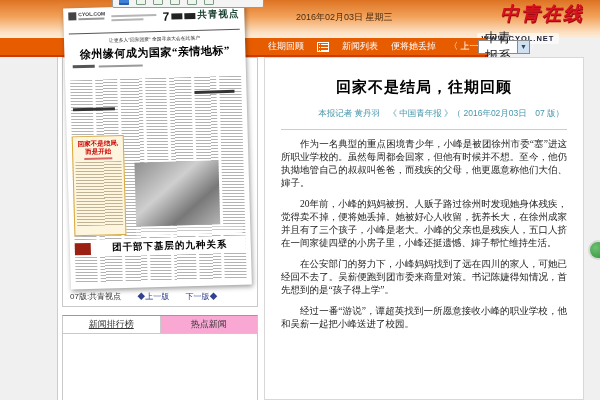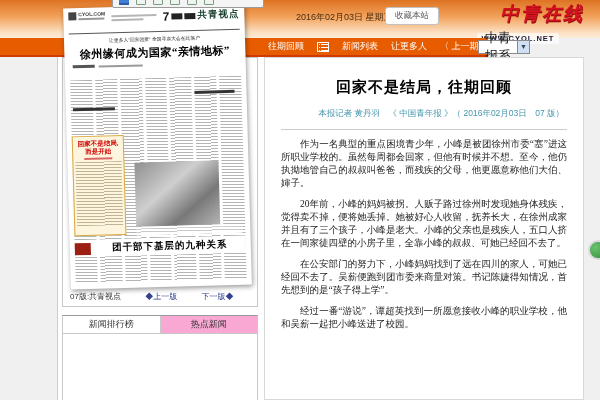--- a/index.html
+++ b/index.html
@@ -50,21 +50,21 @@
 
   
   .wrap { position:absolute; left:57px; top:57px; width:527px; height:343px;
           background:#fff; border-left:1px solid #ccc; border-right:1px solid #ccc; }
 
   
   .np-box { position:absolute; left:62px; top:57px; width:196px; height:250px;
             border:1px solid #c9c9c9; background:#fff; z-index:1; }
   .np-footer { position:absolute; left:70px; top:291px; font-size:8px; color:#333;
                z-index:3; white-space:nowrap; }
-  .np-footer .lnk { color:#33418f; cursor:pointer; margin-left:22px; }
+  .np-footer .lnk { color:#33418f; cursor:pointer; margin-left:14px; }
 
   .paper { position:absolute; left:67px; top:6px; width:181px; height:281px; z-index:2;
            background:#fff; box-shadow:1px 2px 5px rgba(0,0,0,.4);
            transform:rotate(-1.6deg); cursor:pointer; }
   .p-mast { display:flex; align-items:flex-start; padding:4px 5px 0; height:24px; }
   .p-logo-sq { width:8px; height:8px; background:#444; margin-right:2px; }
   .p-logo-txt { font-size:5px; font-weight:bold; color:#333; line-height:5px; }
   .p-mast-mid { flex:1; padding:2px 6px; }
   .p-mast-mid div { height:2px; background:#b5b5b5; margin:2px 0; }
   .p-mast-right { display:flex; align-items:center; gap:2px; }
@@ -99,21 +99,21 @@
   .hd2 { position:absolute; left:0; top:160px; width:171px; height:17px; background:#fff;
          display:flex; align-items:center; cursor:pointer; }
   .hd2-emblem { width:16px; height:12px; background:#9c1f14; margin-right:3px; }
   .hd2-title { flex:1; text-align:center; font-family:"Liberation Serif", serif;
                font-weight:bold; font-size:9.5px; color:#000; letter-spacing:1px; white-space:nowrap; }
 
   
   .tabs-box { position:absolute; left:62px; top:315px; width:196px; z-index:1; }
   .tabs-row { display:flex; height:19px; border:1px solid #c9c9c9; border-top:1px solid #9a9a9a; }
   .tab { flex:1; text-align:center; line-height:17px; font-size:9px; color:#333; cursor:pointer; }
-  .tab.active { background:#fff; }
+  .tab.active { background:#fff;text-decoration:underline; }
   .tab.inactive { background:#f9a8d4; border-left:1px solid #c9c9c9; }
   .tabs-content { height:90px; background:#fff; border:1px solid #c9c9c9; border-top:none; }
 
   
   .article { position:absolute; left:264px; top:57px; width:320px; height:343px; z-index:1;
              background:#fff; border:1px solid #d8d8d8; padding:0 16px; }
   .a-title { margin-top:20px; text-align:center; font-family:"Liberation Serif", serif;
              font-weight:bold; font-size:15px; color:#000; letter-spacing:1px; }
   .a-byline { margin-top:11px; text-align:right; font-size:8.5px; color:#4596ac; }
   .a-byline span { margin:0 3px; }
@@ -124,33 +124,32 @@
   
   .green-btn { position:absolute; left:588px; top:240px; width:20px; height:20px; z-index:5;
                border-radius:50%; border:2px solid #d9d9d9; cursor:pointer;
                background:radial-gradient(circle at 35% 35%, #6cc26f, #2f8f3a); }
 </style>
 </head>
 <body>
 
 <div class="banner">
   <span class="date-text">2016年02月03日 星期三</span>
-  <span class="fav-btn">收藏本站</span>
   <div class="logo">
     <div class="logo-title">中青在线</div>
     <div class="logo-url">WWW.CYOL.NET</div>
   </div>
 </div>
 
 <div class="navbar">
   <div class="nav-items">
     <span class="nav-link">往期回顾</span>
     <span class="list-icon"></span>
     <span class="nav-link">新闻列表</span>
-    <span class="nav-link">让更多人</span>
+    <span class="nav-link">便将她丢掉</span>
     <span class="nav-link">〈 上一期</span>
     <span class="nav-link">下一期 〉</span>
   </div>
   <div class="edition-select">
     <span class="val">中青报系</span>
     <span class="arrow">▼</span>
   </div>
 </div>
 
 <div class="wrap"></div>
@@ -225,21 +224,21 @@
 <div class="article">
   <div class="a-title">回家不是结局，往期回顾</div>
   <div class="a-byline">
     <span>本报记者 黄丹羽</span>
     <span>《 中国青年报 》（ 2016年02月03日</span>
     <span>07 版）</span>
   </div>
   <div class="a-hr"></div>
   <div class="a-body">
     <p>作为一名典型的重点困境青少年，小峰是被团徐州市委“塞”进这所职业学校的。虽然每周都会回家，但他有时候并不想。至今，他仍执拗地管自己的叔叔叫爸爸，而残疾的父母，他更愿意称他们大伯、婶子。</p>
-    <p>20年前，小峰的妈妈被拐。人贩子路过徐州时发现她身体残疾，觉得卖不掉，便将她丢掉。她被好心人收留，抚养长大，在徐州成家并且有了三个孩子，小峰是老大。小峰的父亲也是残疾人，五口人挤在一间家徒四壁的小房子里，全靠小峰的叔叔、可她已经回不去了。</p>
+    <p>20年前，小峰的妈妈被拐。人贩子路过徐州时发现她身体残疾，觉得卖不掉，便将她丢掉。她被好心人收留，抚养长大，在徐州成家并且有了三个孩子，小峰是老大。小峰的父亲也是残疾人，五口人挤在一间家徒四壁的小房子里，小峰还挺遗憾、婶子帮忙维持生活。</p>
     <p>在公安部门的努力下，小峰妈妈找到了远在四川的家人，可她已经回不去了。吴薪便跑到团市委来商量对策。书记陈婕得知情况，首先想到的是“孩子得上学”。</p>
     <p>经过一番“游说”，谭超英找到一所愿意接收小峰的职业学校，他和吴薪一起把小峰送进了校园。</p>
 
   </div>
 </div>
 
 <div class="toolbar">
   <span class="tb-doc"></span>
   <span class="tb-btn"></span>
   <span class="tb-btn"></span>

